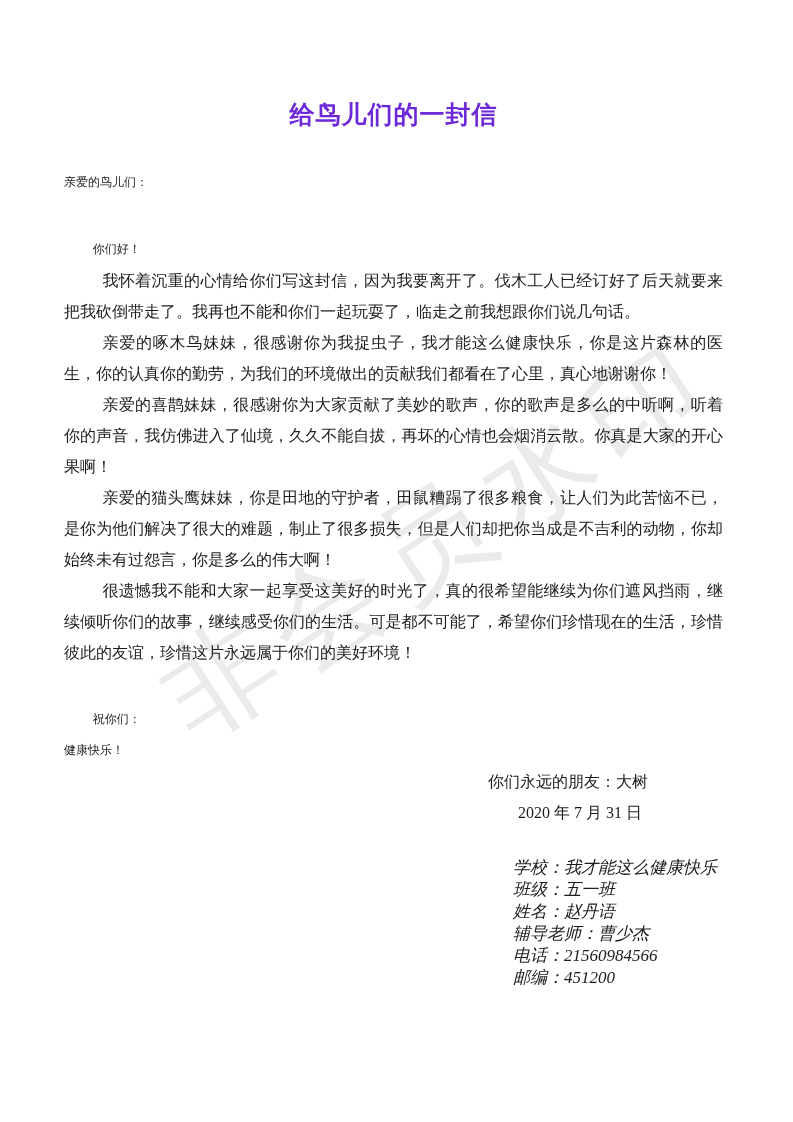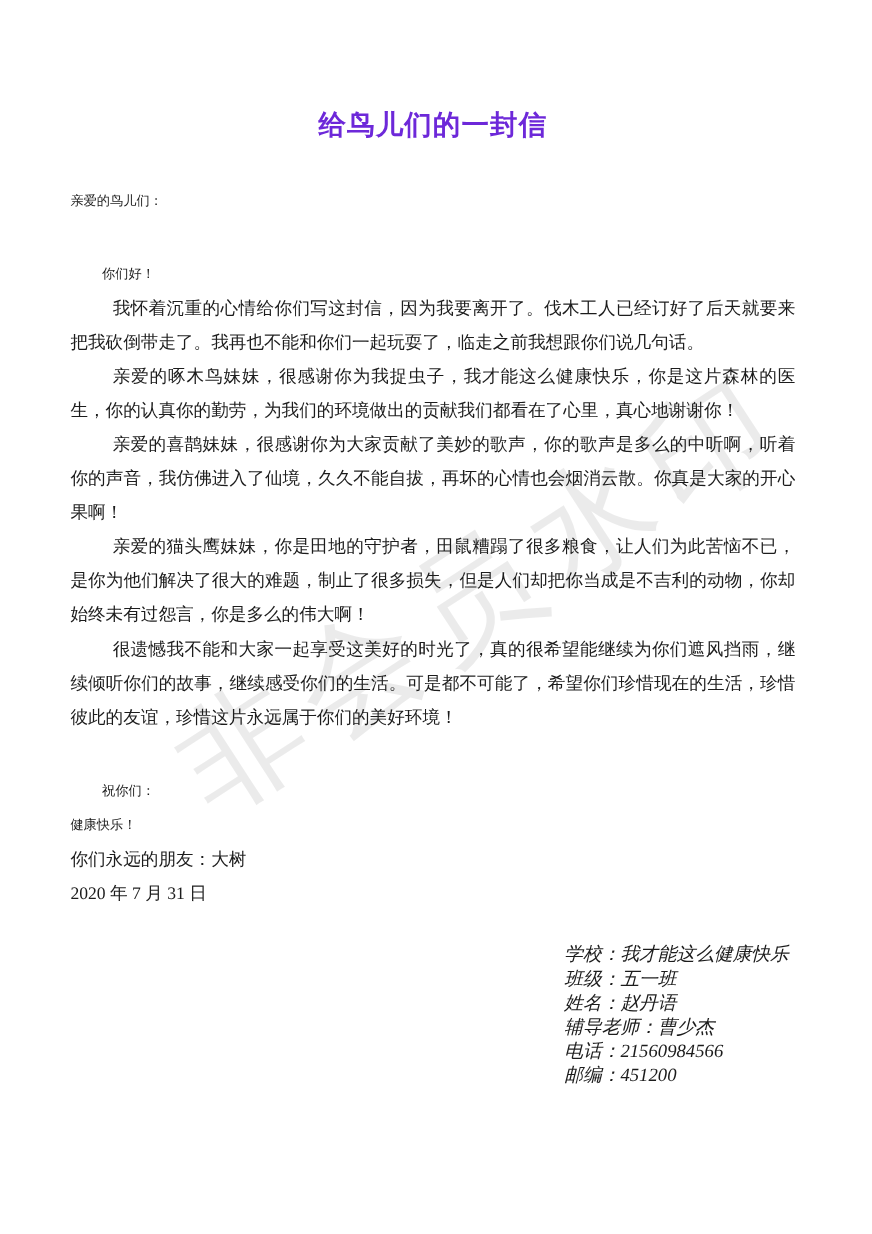--- a/index.html
+++ b/index.html
@@ -60,28 +60,28 @@
     margin: 0;
     font-size: 16px;
     line-height: 31px;
     text-align: justify;
     text-indent: 2.4em;
   }
   .signature-line {
     margin: 0;
     font-size: 16px;
     line-height: 31px;
-    text-align: left;
+    text-align: right;
     padding-right: 75px;
   }
   .date-line {
     margin: 0;
     font-size: 16px;
     line-height: 31px;
-    text-align: left;
+    text-align: right;
     padding-right: 81px;
   }
   .info-block {
     margin: 29px 0 0 449px;
     font-size: 17px;
     line-height: 22px;
     font-style: italic;
     font-family: "Liberation Serif", "DejaVu Serif", serif;
   }
   .info-line {

